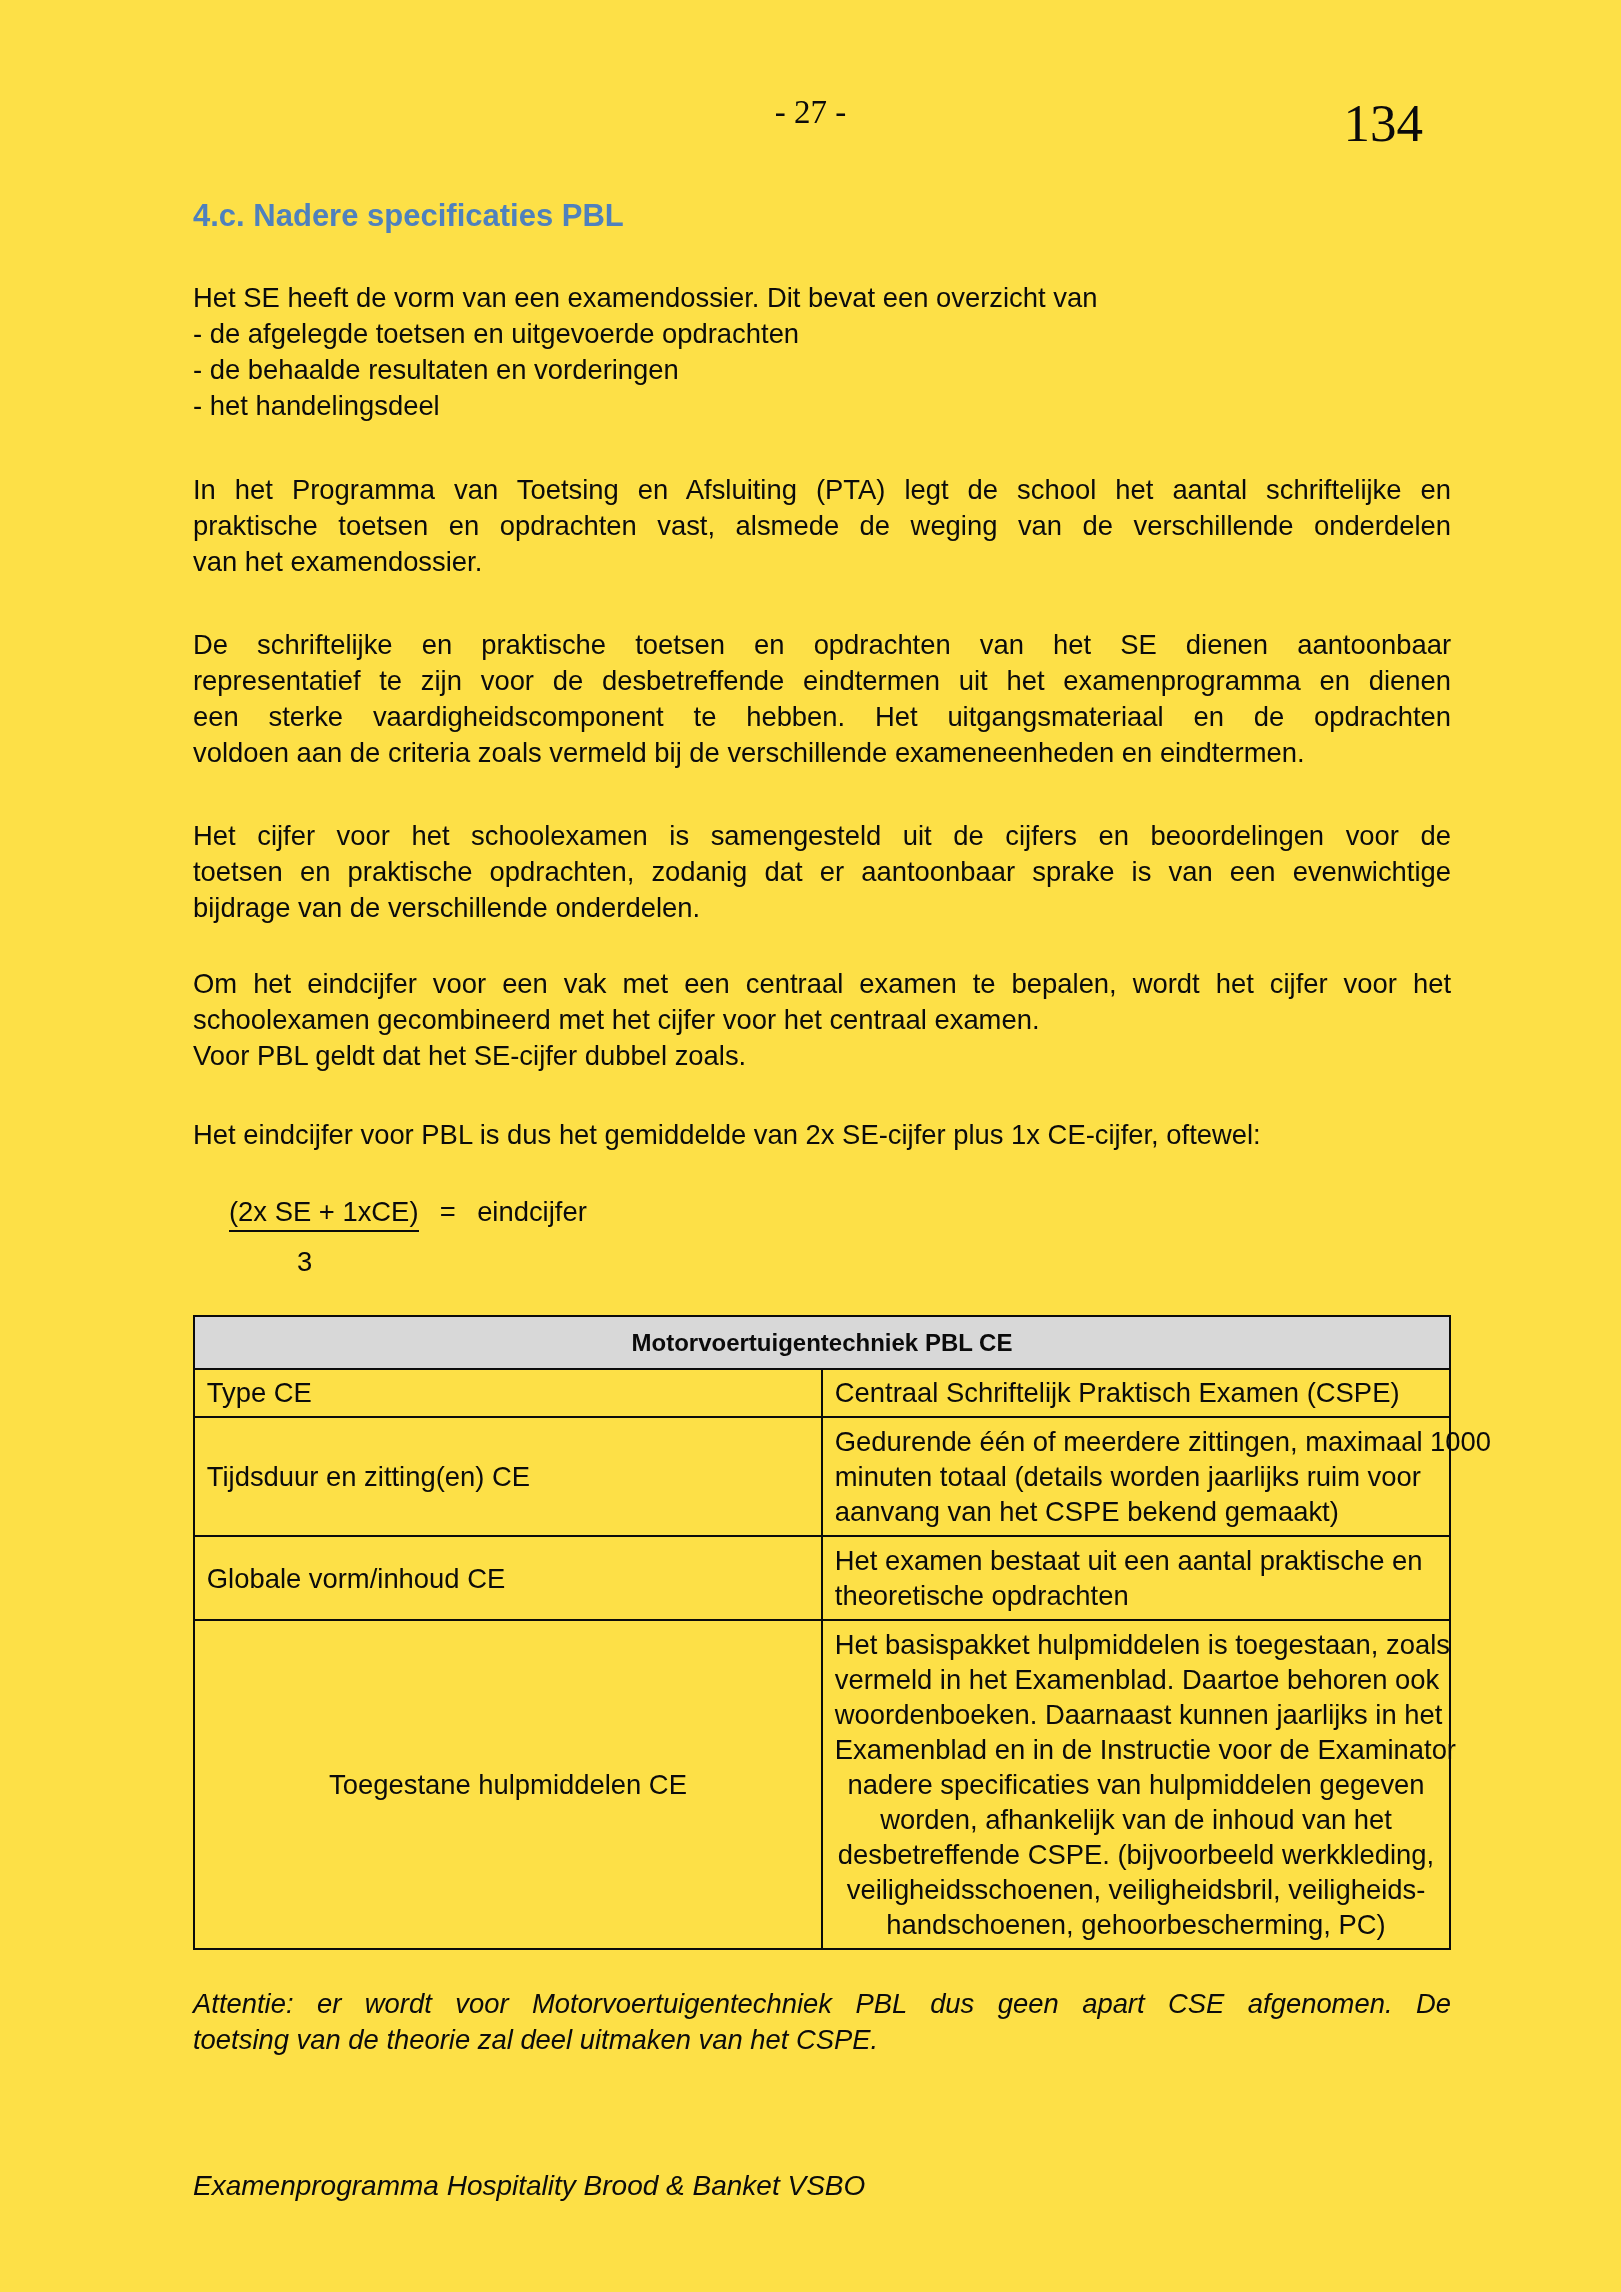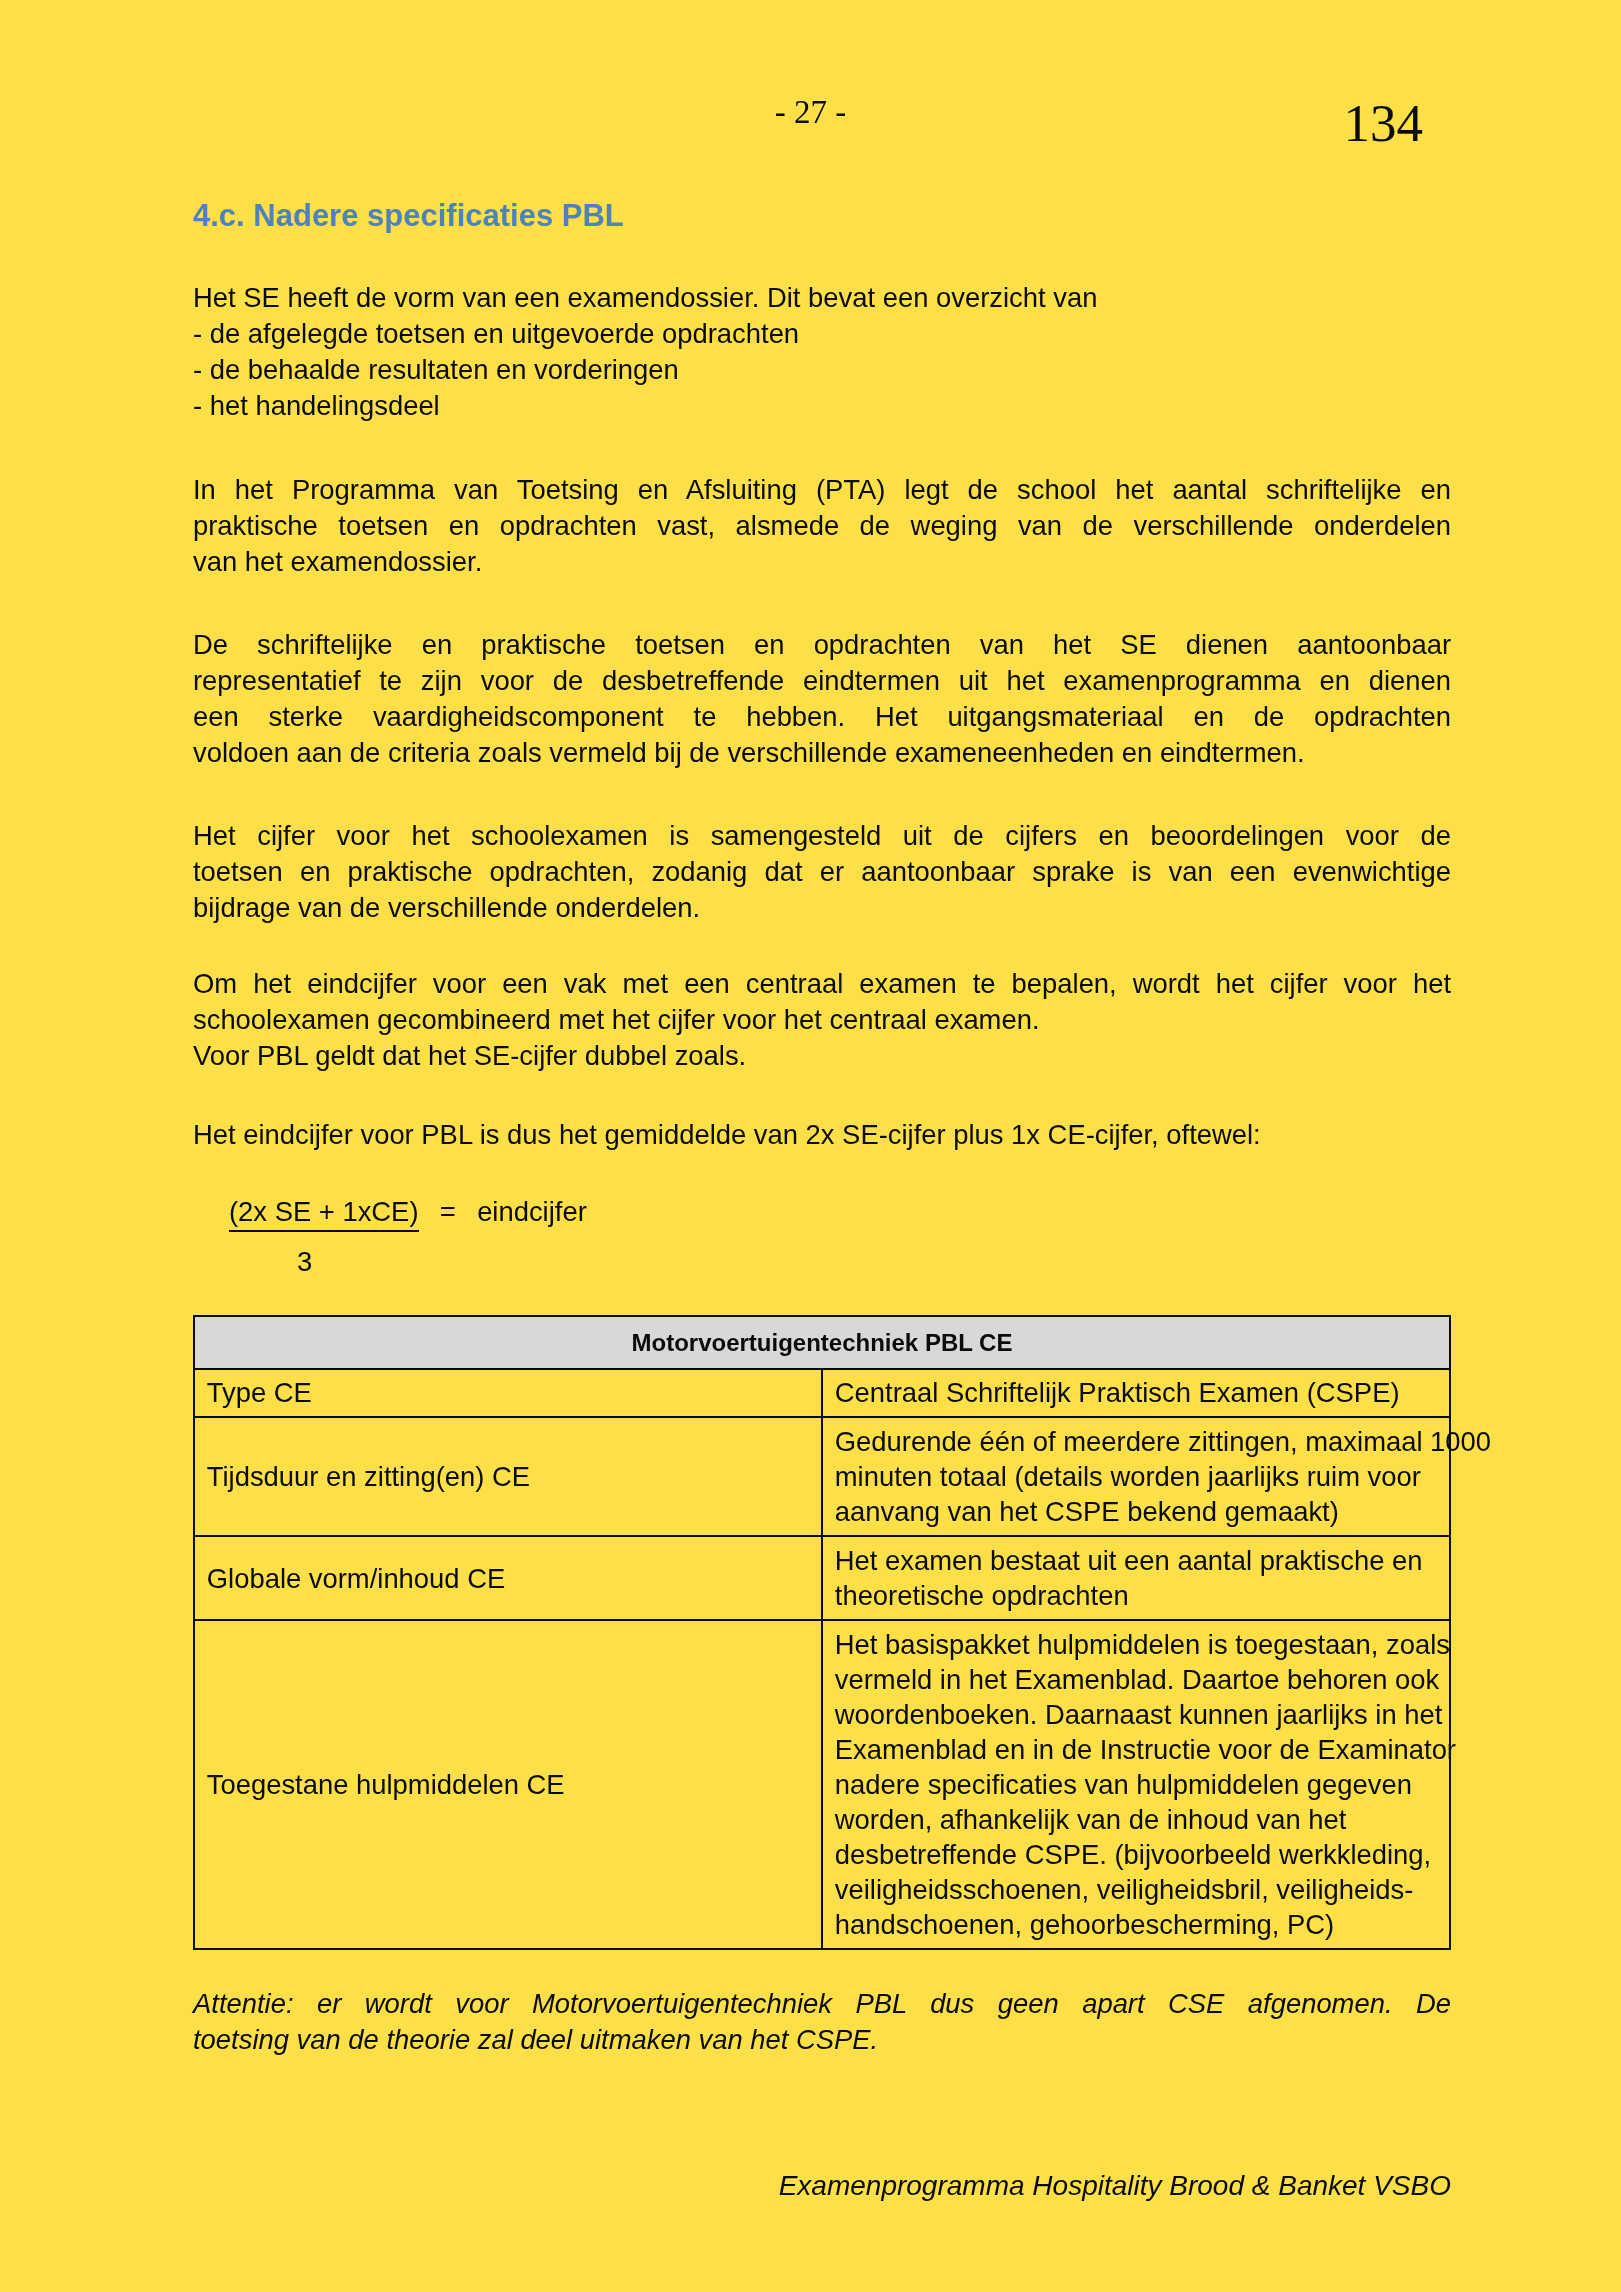--- a/index.html
+++ b/index.html
@@ -61,27 +61,27 @@
     font-size: 24px; font-weight: bold;
     text-align: center;
     padding: 7.8px 3.9px;
   }
   .spec-table td {
     border: 2px solid #0b0b0b;
     vertical-align: middle;
     padding: 5.9px 11.8px;
   }
   .spec-table td.lbl { width: 475px; }
-  .spec-table tr.thick td { border-top: 2.9px solid #0b0b0b; }
+  .spec-table tr.thick td { border-top: 2.9px solid #0b0b0b; text-align: center; }
   .vline { white-space: nowrap; overflow: visible; }
   
   .note { top: 1986px; font-style: italic; }
   .footer {
     top: 2168px;
-    font-size: 28px; line-height: 36px; font-style: italic; text-align: right;
+    font-size: 28px; line-height: 36px; font-style: italic;
   }
 </style>
 </head>
 <body>
 
 <div class="page">
 
   <div class="pnum-center">- 27 -</div>
   <div class="pnum-corner">134</div>
 

